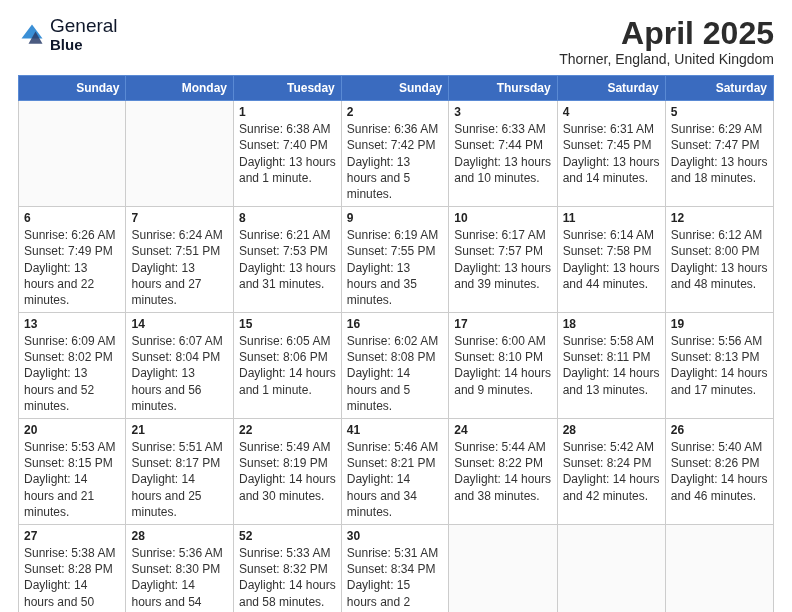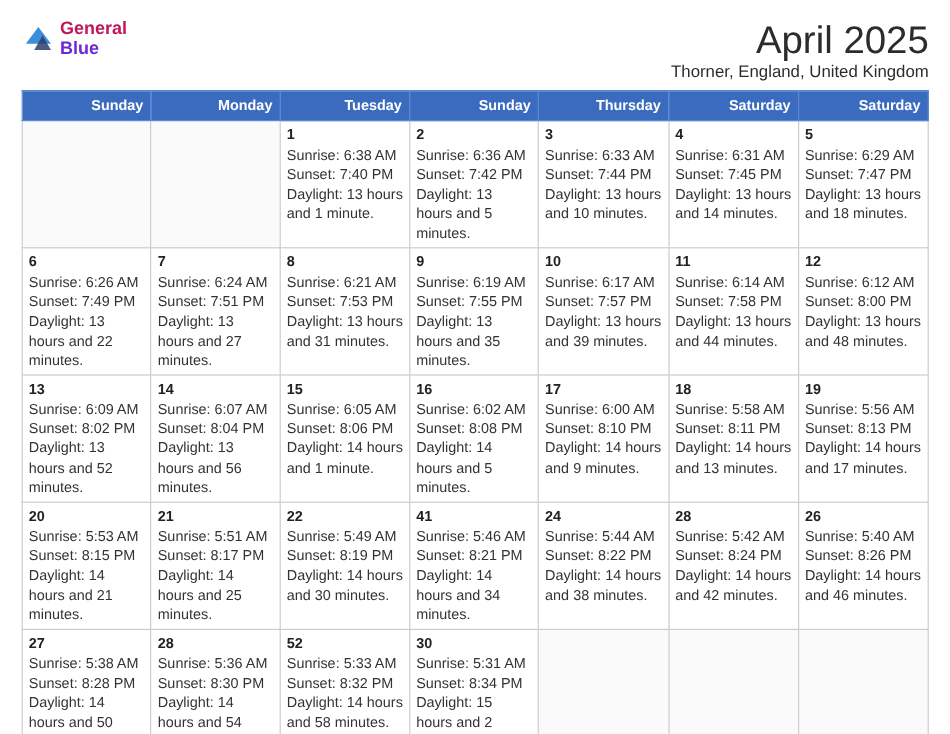--- a/index.html
+++ b/index.html
@@ -26,39 +26,39 @@
       display: flex;
       align-items: center;
       gap: 4px;
     }
     .logo-text {
       display: flex;
       flex-direction: column;
       line-height: 1.1;
     }
     .logo-general {
-      font-size: 15px;
-      font-weight: bold;
-      color: #be185d;
+      font-size: 19px;
+      font-weight: normal;
+      color: #0f172a;
     }
     .logo-blue {
       font-size: 15px;
       font-weight: bold;
-      color: #6d28d9;
+      color: #0f172a;
     }
     .logo-icon {
       width: 28px;
       height: 28px;
     }
     .title-block {
       text-align: right;
     }
     .title-month {
       font-size: 32px;
-      font-weight: normal;
+      font-weight: bold;
       color: #2c2c2c;
       line-height: 1.1;
     }
     .title-location {
       font-size: 14px;
       color: #2c2c2c;
     }
     .calendar {
       width: 100%;
       border-collapse: collapse;

